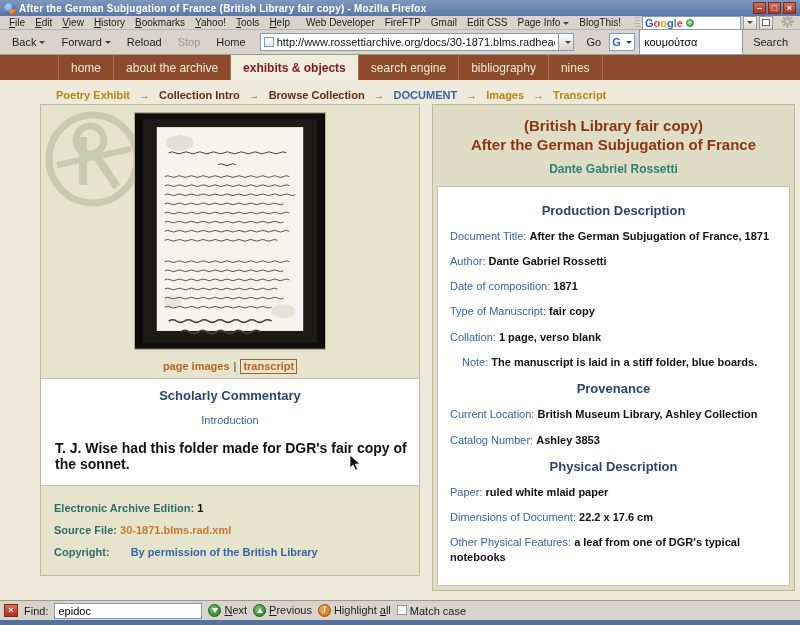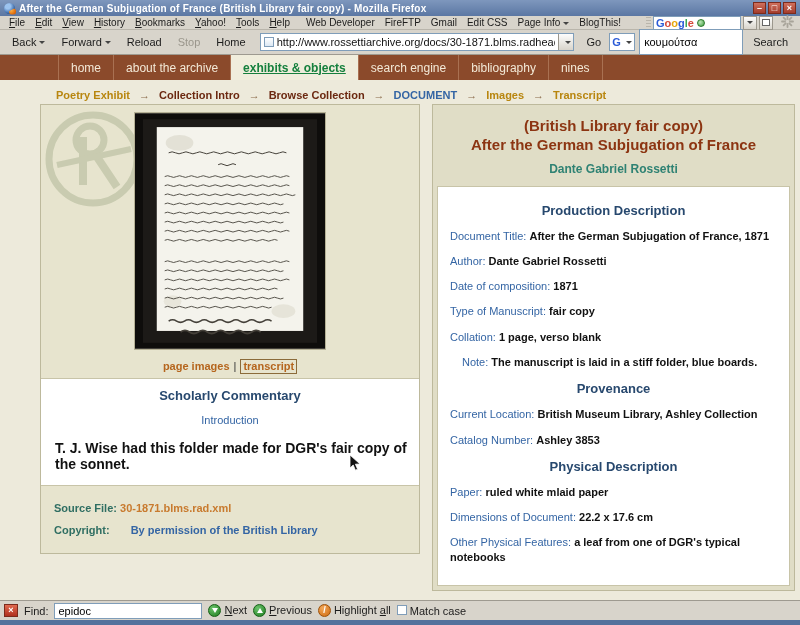--- a/index.html
+++ b/index.html
@@ -16,21 +16,21 @@
   .win-btn { width:13px; height:12px; background:linear-gradient(#d0705c,#a33c2c); border:1px solid #7c2a1c; color:#fff; font-size:9px; line-height:10px; text-align:center; font-weight:bold; }
 
   .menubar { height:14px; background:#d8d4cb; border-bottom:1px solid #b9b5ab; display:flex; align-items:center; padding:0 4px; font-size:10px; color:#1c1c1c; }
   .menu-item { padding:0 5px; white-space:nowrap; }
   .menu-item u { text-decoration:underline; }
   .menu-sep { width:6px; }
   .dd-arrow { display:inline-block; width:0; height:0; border-left:3px solid transparent; border-right:3px solid transparent; border-top:3px solid #444; margin-left:3px; vertical-align:middle; }
 
   .gsearch { margin-left:auto; display:flex; align-items:center; gap:2px; }
   .grip { width:5px; height:12px; background:repeating-linear-gradient(#b9b5ab 0 1px, transparent 1px 3px); }
-  .gfield { width:88px; height:14px; background:#fff; border:1px solid #7f9db9; display:flex; align-items:center; padding:0 2px; gap:1px; }
+  .gfield { width:99px; height:14px; background:#fff; border:1px solid #7f9db9; display:flex; align-items:center; padding:0 2px; gap:1px; }
   .glogo { font-size:11px; font-weight:bold; letter-spacing:0; line-height:12px; }
   .gmag { width:8px; height:8px; border-radius:50%; background:radial-gradient(circle at 35% 35%, #bfe8b9, #3f9c3f); border:1px solid #2c7a2c; margin-left:2px; }
   .gbtn { width:14px; height:14px; background:linear-gradient(#fdfdfd,#d8d4cb); border:1px solid #9b978d; display:flex; align-items:center; justify-content:center; }
   .gbtn .dd-arrow { margin:0; }
   .gbtn-box { width:8px; height:7px; border:1px solid #666; background:#fff; }
   .throbber { margin-left:8px; margin-right:2px; }
 
   .navbar { height:25px; background:#d8d4cb; border-bottom:1px solid #9e9a90; display:flex; align-items:center; padding:0 6px; font-size:11px; color:#1c1c1c; gap:4px; }
   .nav-btn { padding:2px 6px; white-space:nowrap; display:flex; align-items:center; }
   .nav-btn.disabled { color:#9a968c; }
@@ -41,21 +41,21 @@
   .go-label { padding:0 4px; }
   .gbtn-nav { height:18px; width:26px; background:#fff; border:1px solid #7f9db9; display:flex; align-items:center; justify-content:center; gap:2px; font-weight:bold; font-size:11px; }
   .g-letter { color:#2b5bd7; font-weight:bold; }
   .qsearch-input { width:104px; height:26px; border:1px solid #7f9db9; font-size:11px; font-family:"Liberation Sans",sans-serif; padding:0 4px; }
   .search-label { padding:0 6px; }
 
   
   .tabbar { height:25px; background:#8b4a2b; display:flex; align-items:stretch; padding-left:58px; }
   .tab { display:flex; align-items:center; padding:0 12px; font-size:12px; color:#f3e9d7; border-right:1px solid #a97152; white-space:nowrap; }
   .tab:first-child { border-left:1px solid #a97152; }
-  .tab.active { background:#f0eddc; color:#15803d; font-weight:bold;text-decoration:underline; }
+  .tab.active { background:#f0eddc; color:#7f1d1d; font-weight:bold; }
 
   
   .content { position:relative; height:520px; background:#edeadb; }
   .breadcrumb { position:absolute; left:56px; top:9px; font-size:11px; font-weight:bold; display:flex; gap:9px; align-items:center; }
   .crumb-gold { color:#b8860f; }
   .crumb-brown { color:#6b2810; }
   .crumb-blue { color:#3465a4; }
   .crumb-sep { color:#8a6a4a; font-weight:normal; }
 
   .left-panel { position:absolute; left:40px; top:24px; width:380px; background:#e7e4ce; border:1px solid #bdb99c; }
@@ -261,20 +261,24 @@
       <div class="page-links">
         <span class="lnk">page images</span><span class="divider">|</span><span class="lnk boxed">transcript</span>
       </div>
       <div class="commentary">
         <div class="commentary-title">Scholarly Commentary</div>
         <div class="commentary-sub">Introduction</div>
         <div class="commentary-body">T. J. Wise had this folder made for DGR's fair copy of the sonnet.</div>
       </div>
       <div class="left-footer">
         <div class="lf-row">
+          <span class="lf-label">Electronic Archive Edition:</span>
+          <span class="lf-plain">1</span>
+        </div>
+        <div class="lf-row">
           <span class="lf-label">Source File:</span>
           <span class="lf-orange">30-1871.blms.rad.xml</span>
         </div>
         <div class="lf-row">
           <span class="lf-label">Copyright:</span>
           <span class="lf-blue">By permission of the British Library</span>
         </div>
       </div>
     </div>
 

